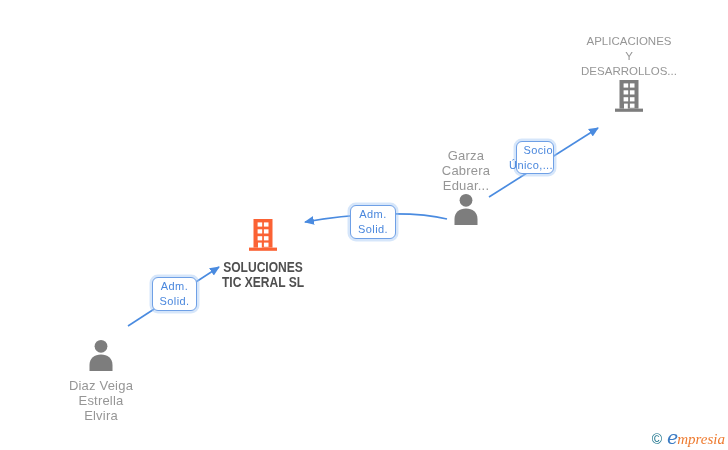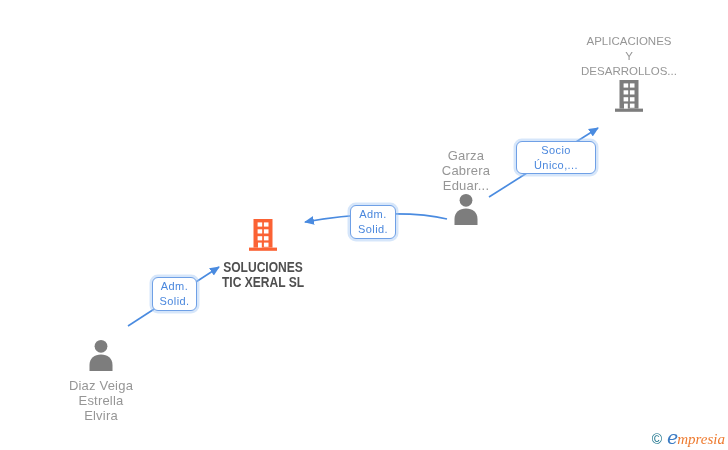--- a/index.html
+++ b/index.html
@@ -189,21 +189,21 @@
   <div class="edge-label" id="edge-garza-soluciones" style="left:350px; top:205px; width:46px; height:34px;">
     <div>Adm.</div>
     <div>Solid.</div>
   </div>
 
   <div class="edge-label" id="edge-diaz-soluciones" style="left:152px; top:277px; width:45px; height:34px;">
     <div>Adm.</div>
     <div>Solid.</div>
   </div>
 
-  <div class="edge-label" id="edge-garza-aplicaciones" style="left:516px; top:141px; width:80px; height:33px;">
+  <div class="edge-label" id="edge-garza-aplicaciones" style="left:516px; top:141px; width:38px; height:33px;align-items:flex-end;">
     <div>Socio</div>
     <div>Único,...</div>
   </div>
 
   <div id="brand">
     <span class="copy">©</span>
     <span class="brand-e">e</span>
     <span class="brand-rest">mpresia</span>
   </div>
 

